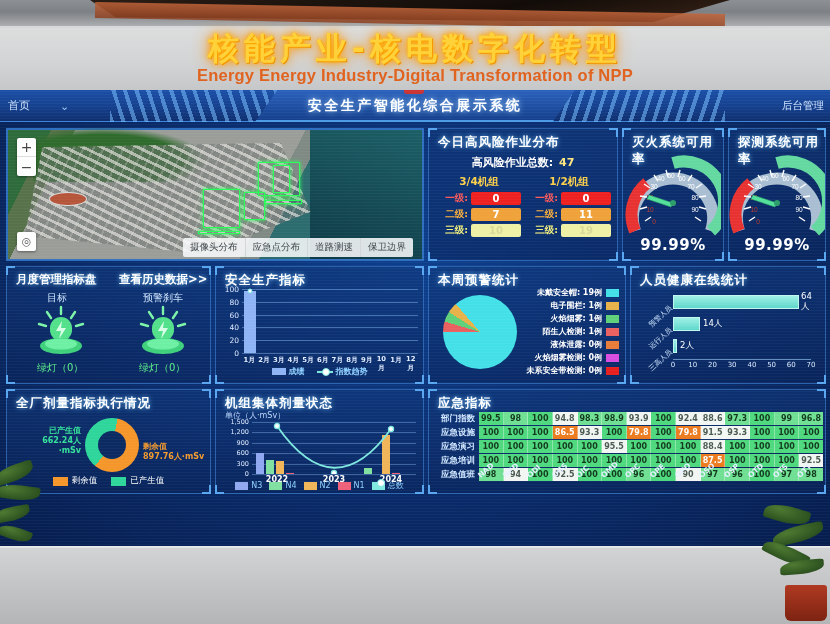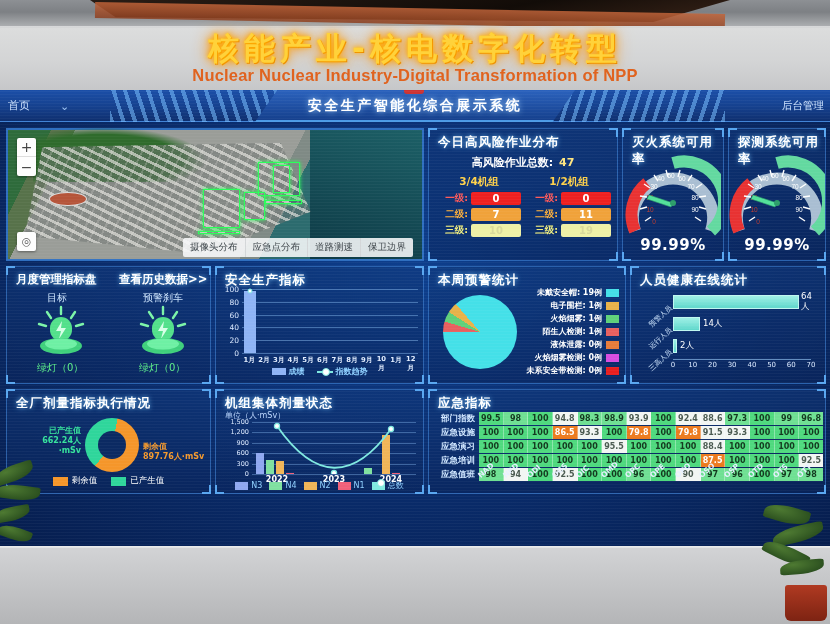--- a/index.html
+++ b/index.html
@@ -347,21 +347,21 @@
 <div id="root">
 
   <div class="ceiling">
     <div class="ceiling-dark"></div>
     <div class="ceiling-beam"></div>
   </div>
   <div class="wall-top"></div>
 
   <div class="banner"></div>
   <div class="title-cn">核能产业-核电数字化转型</div>
-  <div class="title-en">Nuclear Nuclear Industry-Digital Transformation of NPP</div>
+  <div class="title-en">Energy Energy Industry-Digital Transformation of NPP</div>
 
   <div class="screen">
 
     <div class="hdr">
       <div class="hdr-stripes l"></div>
       <div class="hdr-stripes r"></div>
       <div class="hdr-center"></div>
       <div class="hdr-led"></div>
       <div class="hdr-title">安全生产智能化综合展示系统</div>
       <div class="hdr-home">首页</div>

